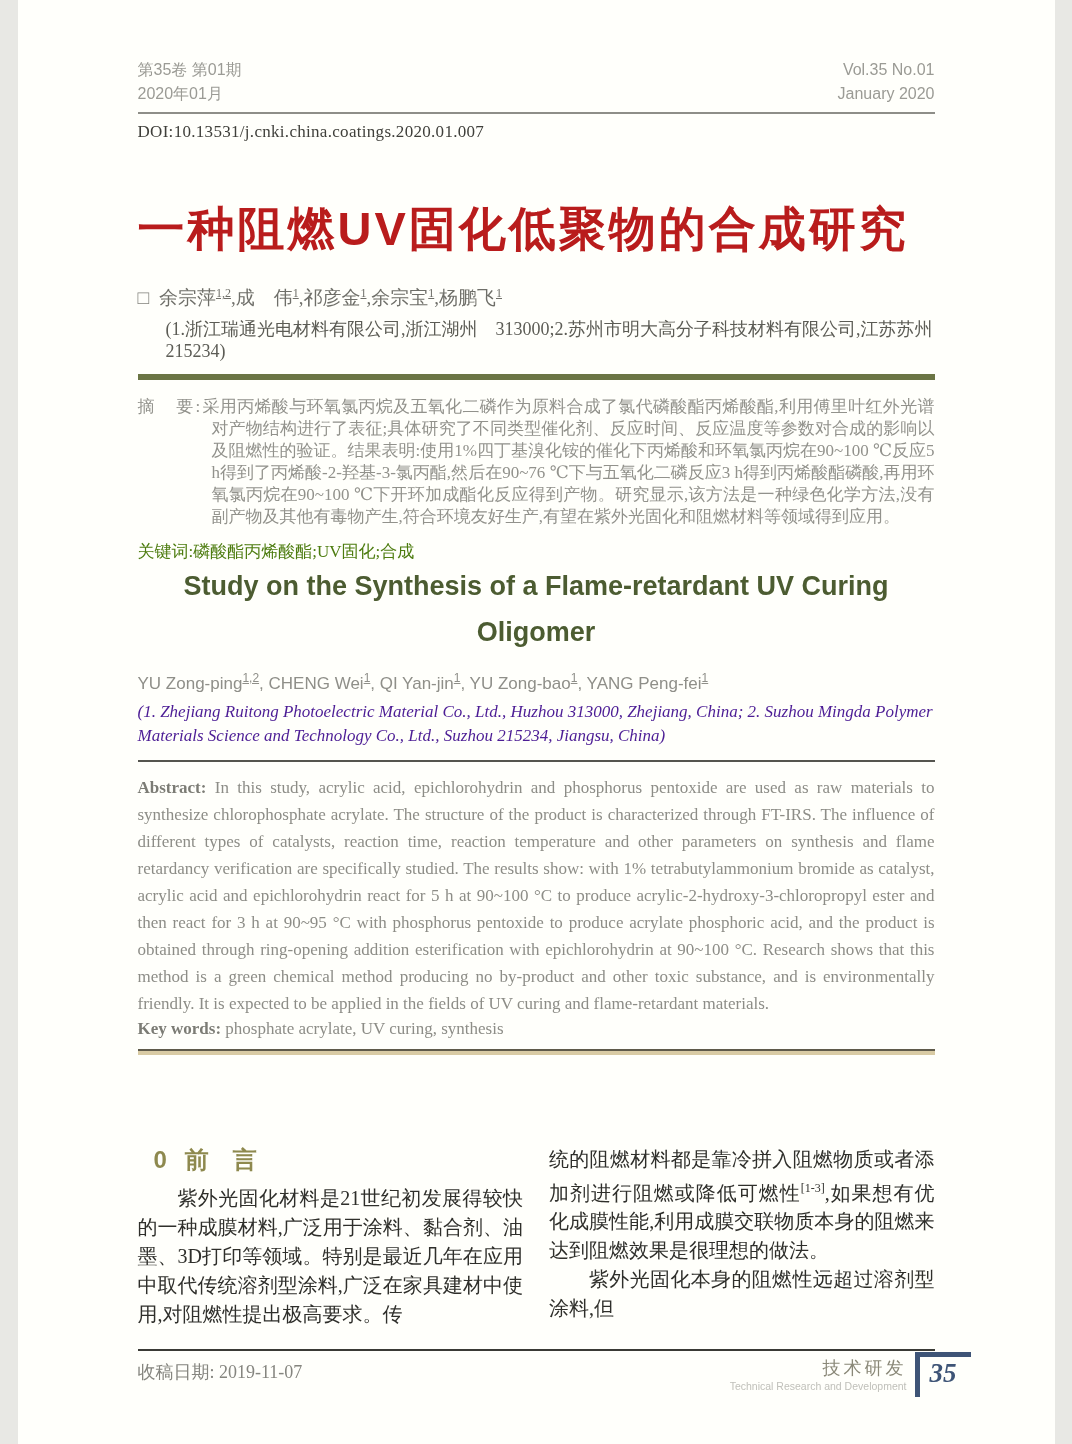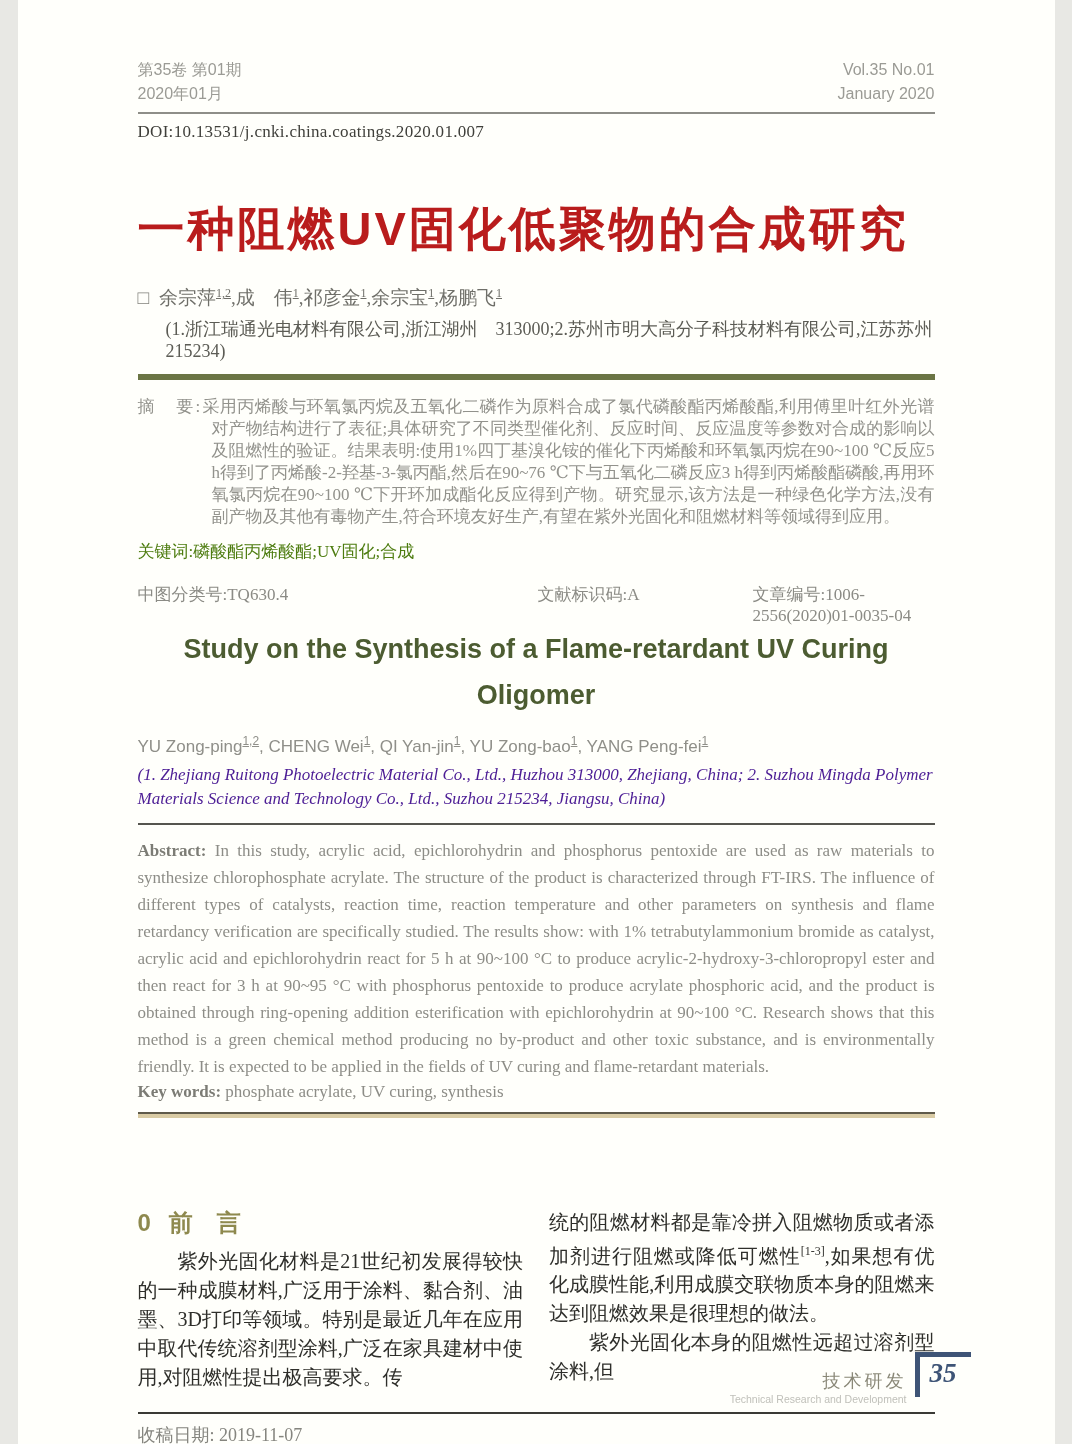--- a/index.html
+++ b/index.html
@@ -60,31 +60,31 @@
   .hr2{border:0;border-top:2px solid #55554f;margin:12px 0 0 0;}
   
   .abs-en{margin-top:12px;font-size:17px;line-height:27px;text-align:justify;color:#8d8d87;}
   .abs-en .lbl, .kw-en .lbl{font-weight:bold;color:#7c7c75;}
   .kw-en{margin-top:2px;font-size:17px;color:#8d8d87;}
   .rule-tan{margin-top:10px;height:4px;background:#d9cba4;border-top:2px solid #5f5a4a;}
   
   .intro{margin-top:90px;display:flex;gap:26px;}
   .intro .colL,.intro .colR{flex:1;font-size:20px;line-height:29px;text-align:justify;color:#2f2f2b;}
   .sec-head{font-family:"Liberation Sans","DejaVu Sans",sans-serif;
-    font-size:24px;font-weight:700;color:#8e894e;margin-bottom:10px;}
+    font-size:24px;font-weight:700;color:#8e894e;margin-bottom:10px;margin-left:16px;}
   .sec-head .num{margin-right:18px;}
   .intro p{margin:0;}
   .intro p.indent{text-indent:2em;}
   .intro sup{font-size:12px;}
   
   .foot-rule{border:0;border-top:2px solid #3a3a35;margin:20px 0 0 0;}
   .footnotes{margin-top:8px;font-size:18px;line-height:27px;color:#85857f;}
   
   .pagefoot{position:absolute;right:84px;top:1352px;display:flex;align-items:flex-start;}
-  .pagefoot .labels{text-align:right;margin-right:8px;padding-top:4px;margin-top:13px;}
+  .pagefoot .labels{text-align:right;margin-right:8px;padding-top:4px;}
   .pagefoot .cn{font-size:18px;letter-spacing:3px;color:#8a8878;}
   .pagefoot .en{font-size:10.5px;color:#c0c0ba;font-family:"Liberation Sans","DejaVu Sans",sans-serif;}
   .pagefoot .box{
     border-top:5px solid #3e5476;border-left:5px solid #3e5476;
     padding:1px 14px 8px 10px;
     font-style:italic;font-weight:bold;font-size:27px;color:#3e5476;
   }
 </style>
 </head>
 <body>
@@ -110,25 +110,20 @@
     <span class="marker">□</span><span>余宗萍</span><sup>1,2</sup><span>,成　伟</span><sup>1</sup><span>,祁彦金</span><sup>1</sup><span>,余宗宝</span><sup>1</sup><span>,杨鹏飞</span><sup>1</sup>
   </div>
   <div class="affil-cn">(1.浙江瑞通光电材料有限公司,浙江湖州　313000;2.苏州市明大高分子科技材料有限公司,江苏苏州　215234)</div>
 
   <div class="rule-thick"></div>
 
   <div class="abs-cn"><span class="lbl">摘　要:</span><span>采用丙烯酸与环氧氯丙烷及五氧化二磷作为原料合成了氯代磷酸酯丙烯酸酯,利用傅里叶红外光谱对产物结构进行了表征;具体研究了不同类型催化剂、反应时间、反应温度等参数对合成的影响以及阻燃性的验证。结果表明:使用1%四丁基溴化铵的催化下丙烯酸和环氧氯丙烷在90~100 ℃反应5 h得到了丙烯酸-2-羟基-3-氯丙酯,然后在90~76 ℃下与五氧化二磷反应3 h得到丙烯酸酯磷酸,再用环氧氯丙烷在90~100 ℃下开环加成酯化反应得到产物。研究显示,该方法是一种绿色化学方法,没有副产物及其他有毒物产生,符合环境友好生产,有望在紫外光固化和阻燃材料等领域得到应用。</span></div>
 
   <div class="kw-cn"><span>关键词:</span><span>磷酸酯丙烯酸酯;UV固化;合成</span></div>
 
-  <div class="clc-row">
-    <span class="c1">中图分类号:TQ630.4</span>
-    <span class="c2">文献标识码:A</span>
-    <span class="c3">文章编号:1006-2556(2020)01-0035-04</span>
-  </div>
 
   <div class="en-title">Study on the Synthesis of a Flame-retardant UV Curing Oligomer</div>
 
   <div class="authors-en">
     <span>YU Zong-ping</span><sup>1,2</sup><span>, CHENG Wei</span><sup>1</sup><span>, QI Yan-jin</span><sup>1</sup><span>, YU Zong-bao</span><sup>1</sup><span>, YANG Peng-fei</span><sup>1</sup>
   </div>
   <div class="affil-en">(1. Zhejiang Ruitong Photoelectric Material Co., Ltd., Huzhou 313000, Zhejiang, China; 2. Suzhou Mingda Polymer Materials Science and Technology Co., Ltd., Suzhou 215234, Jiangsu, China)</div>
 
   <hr class="hr2">
 

